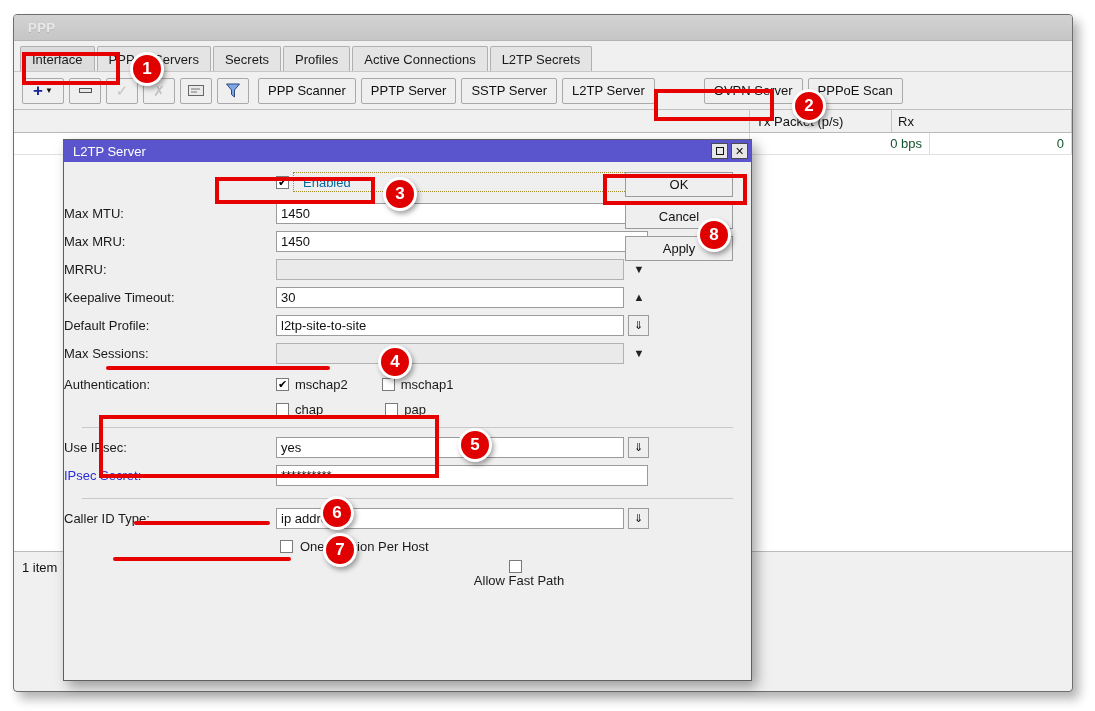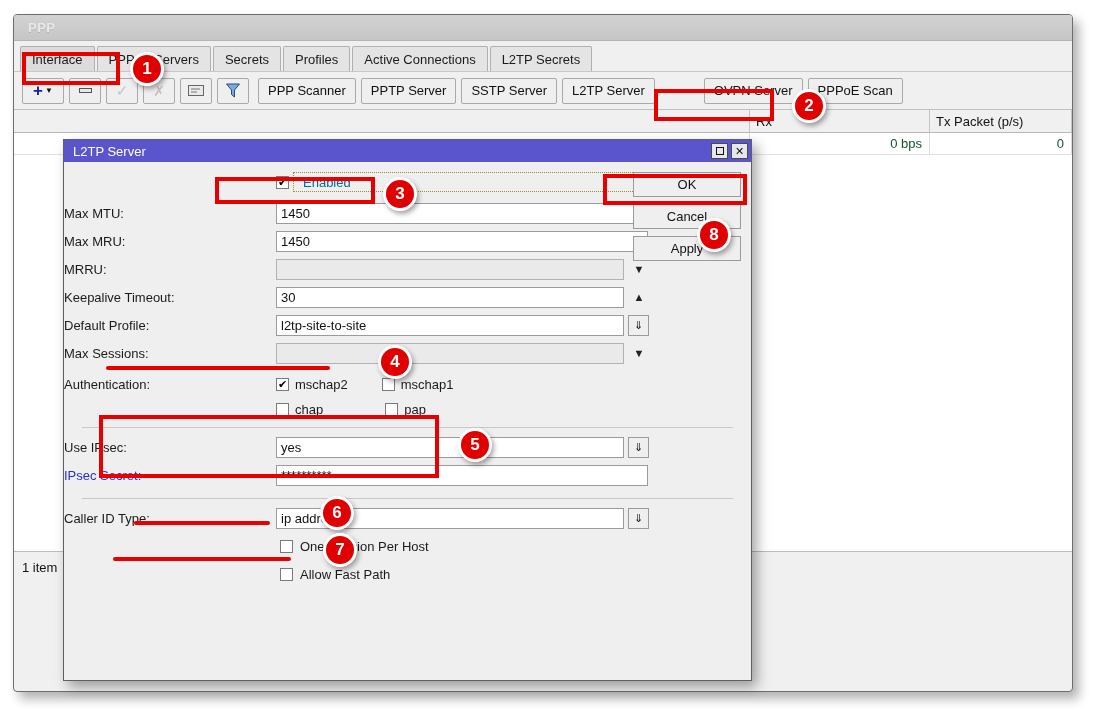--- a/index.html
+++ b/index.html
@@ -190,21 +190,21 @@
     display: flex; align-items: center;
     padding-left: 4px;
   }
   .enabled-txt { font-size: 13px; color: #0369a1; margin-left: 5px; }
 
   .auth-block { padding-left: 0; }
   .auth-line { display: flex; align-items: center; height: 25px; }
   .auth-item { display: flex; align-items: center; gap: 6px; font-size: 13px; color: #1a1a1a; }
   .sep { height: 1px; background: #c9c9c9; margin: 5px 18px 5px 18px; }
 
-  .btncol { position: absolute; right: 10px; top: 10px; width: 108px; }
+  .btncol { position: absolute; right: 18px; top: 10px; width: 108px; }
   .dlgbtn {
     height: 25px; margin-bottom: 7px;
     background: #efefef; border: 1px solid #9b9b9b;
     display: flex; align-items: center; justify-content: center;
     font-size: 13px; color: #111;
   }
 
   
   .hl {
     position: absolute;
@@ -304,22 +304,22 @@
           <span>OVPN Server</span>
         </div>
       <div class="tbtn">
           <span>PPPoE Scan</span>
         </div>
     </div>
 
     <div class="tablewrap">
       <div class="thead">
         <div class="th" style="width:736px;"></div>
+        <div class="th" style="width:142px;">Tx Packet (p/s)</div>
         <div class="th" style="width:180px;">Rx</div>
-        <div class="th" style="width:142px;">Tx Packet (p/s)</div>
       </div>
       <div class="trow">
         <div class="td" style="width:736px;"></div>
         <div class="td" style="width:180px;">0 bps</div>
         <div class="td" style="width:142px;">0</div>
       </div>
       <div class="statusbar">
         <div class="cell">1 item</div>
       </div>
     </div>
@@ -427,21 +427,21 @@
       <div class="row">
         <span class="lbl">Caller ID Type:</span>
         <span class="fld" style="width:348px;">ip address</span>
         <span class="dropbtn">⇓</span>
       </div>
 
       <div class="row" style="padding-left:216px;">
         <span class="chk"></span>
         <span style="font-size:13px;color:#1a1a1a;margin-left:7px;">One Session Per Host</span>
       </div>
-      <div class="row" style="padding-left:216px;">
+      <div class="row" style="padding-left:216px;flex-direction:column;">
         <span class="chk"></span>
         <span style="font-size:13px;color:#1a1a1a;margin-left:7px;">Allow Fast Path</span>
       </div>
 
       <div class="btncol">
         <div class="dlgbtn">OK</div>
         <div class="dlgbtn">Cancel</div>
         <div class="dlgbtn">Apply</div>
       </div>
 

